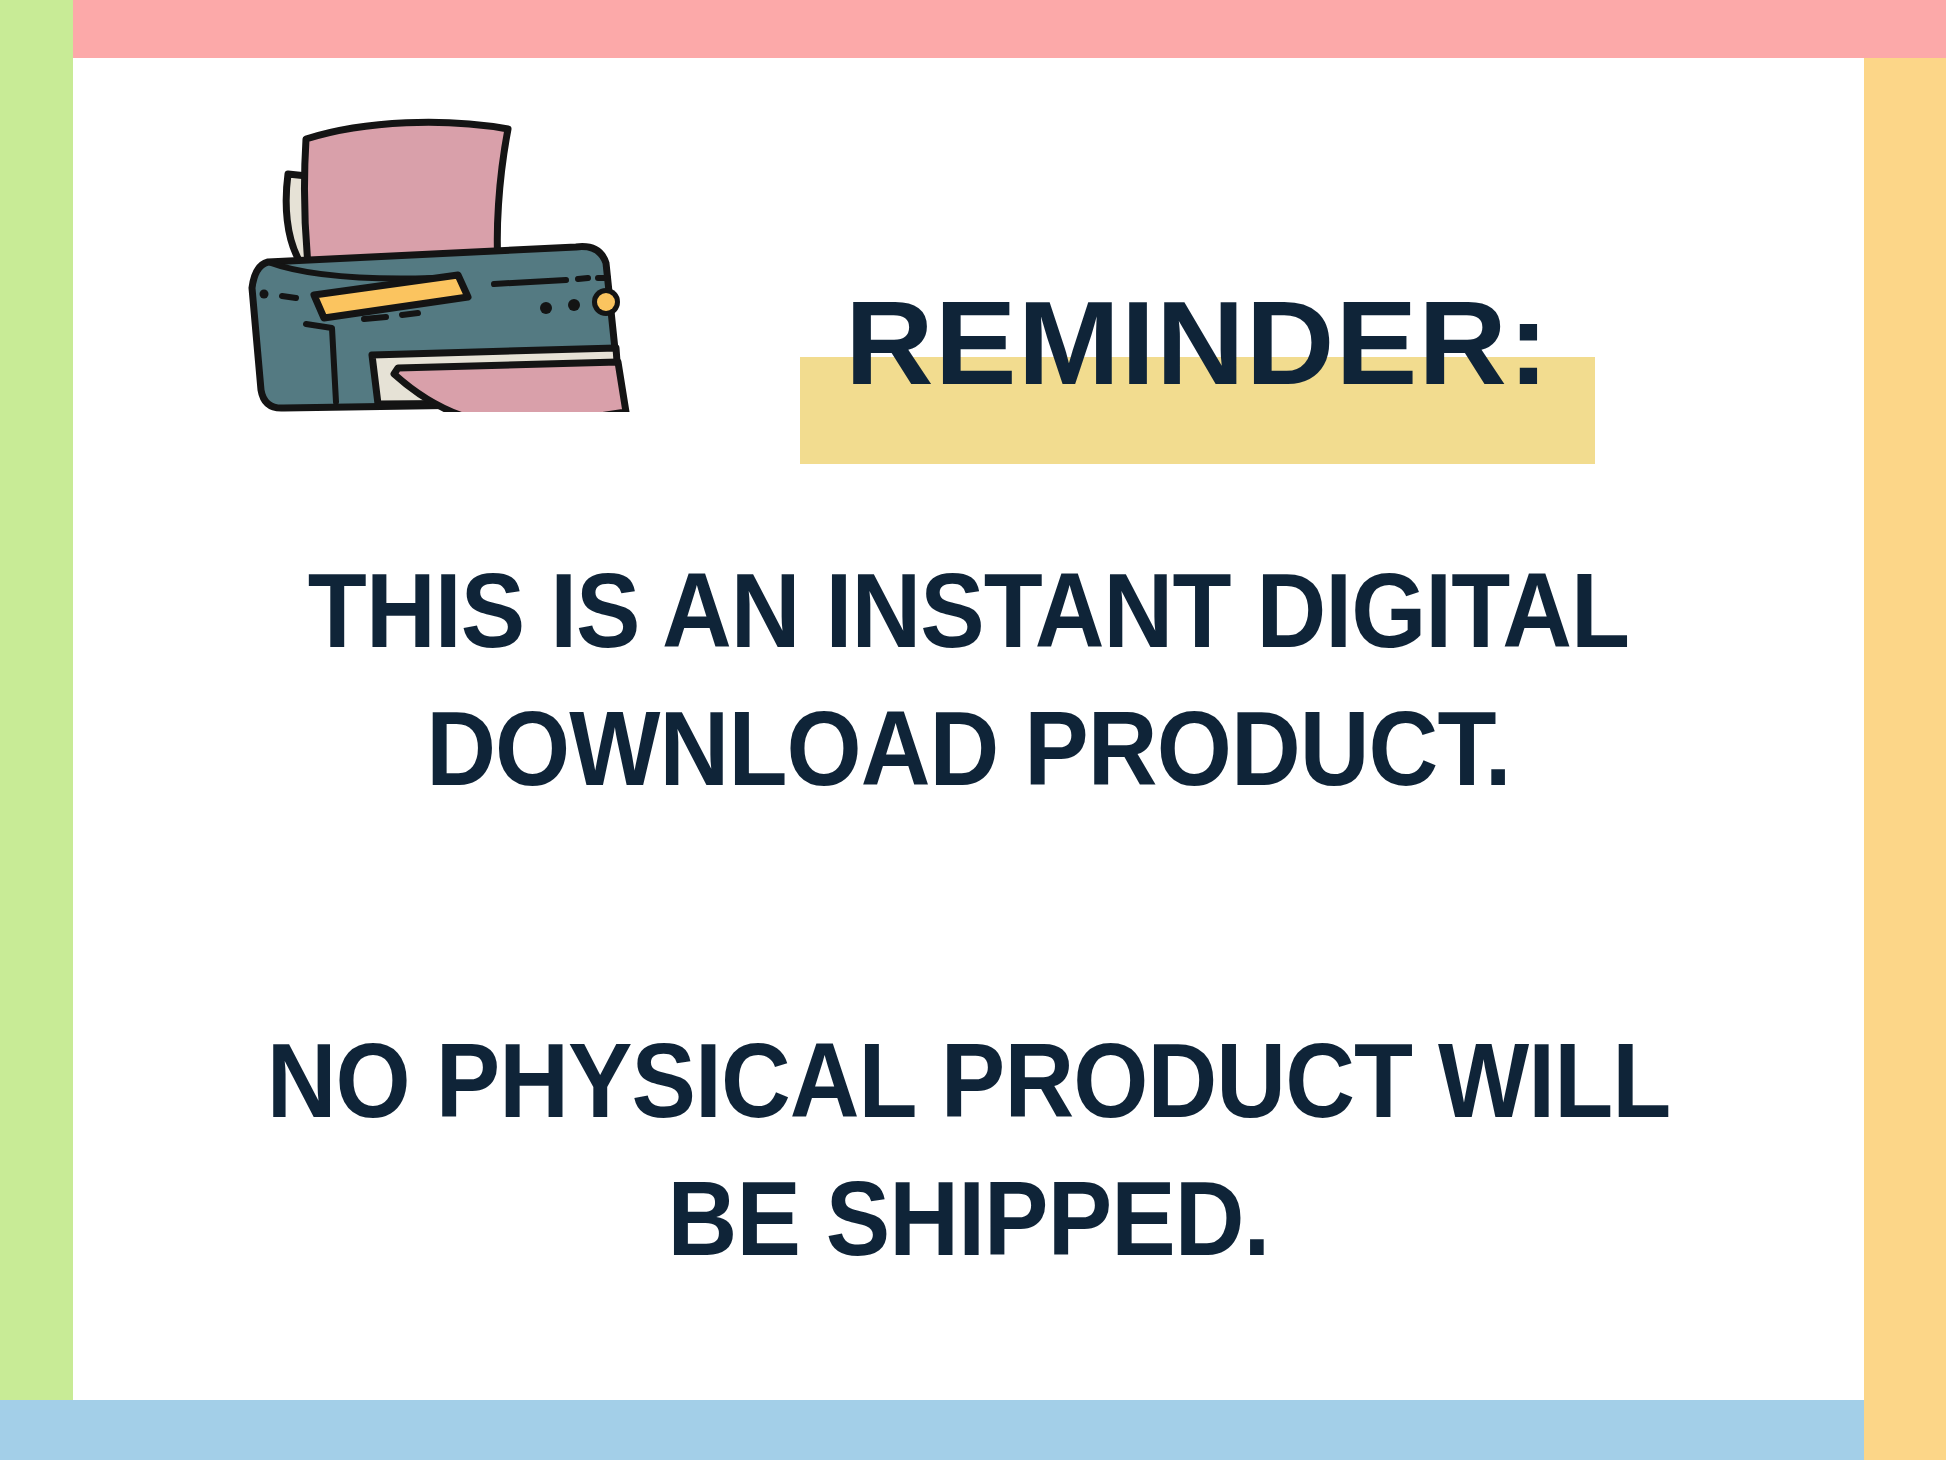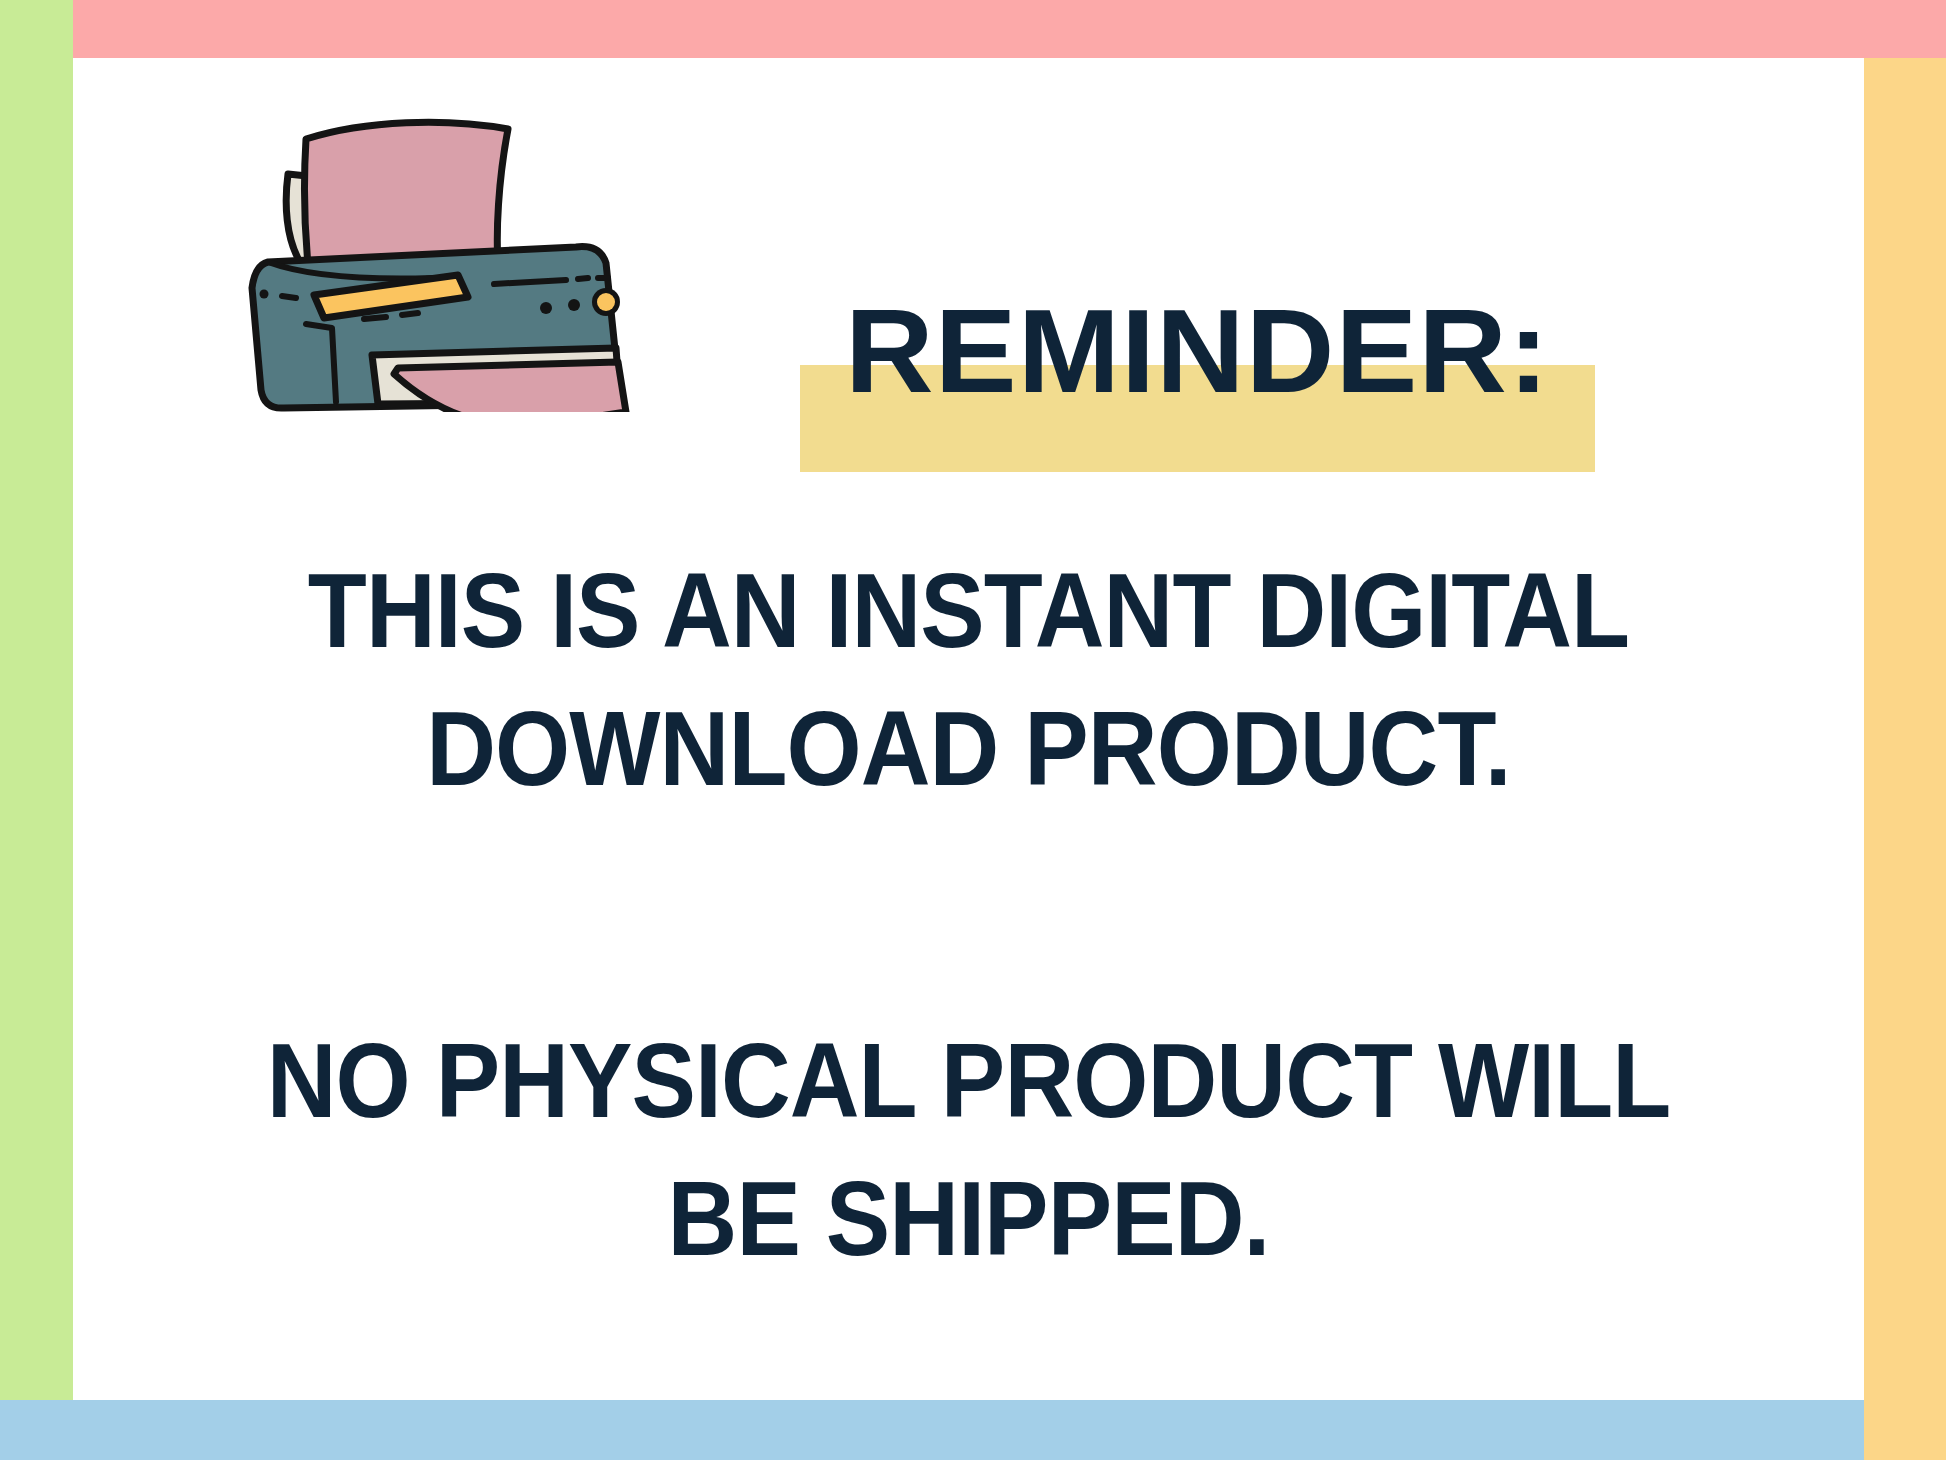--- a/index.html
+++ b/index.html
@@ -30,21 +30,21 @@
     top: 112px;
     width: 430px;
     height: 300px;
   }
   #printer svg { display:block; width:100%; height:100%; }
 
   
   #reminder-wrap {
     position: absolute;
     left: 800px;
-    top: 288px;
+    top: 280px;
     width: 800px;
     height: 190px;
   }
   #reminder-highlight {
     position: absolute;
     left: 0px;
     top: 77px;
     width: 795px;
     height: 107px;
     background: #f2dc8f;

